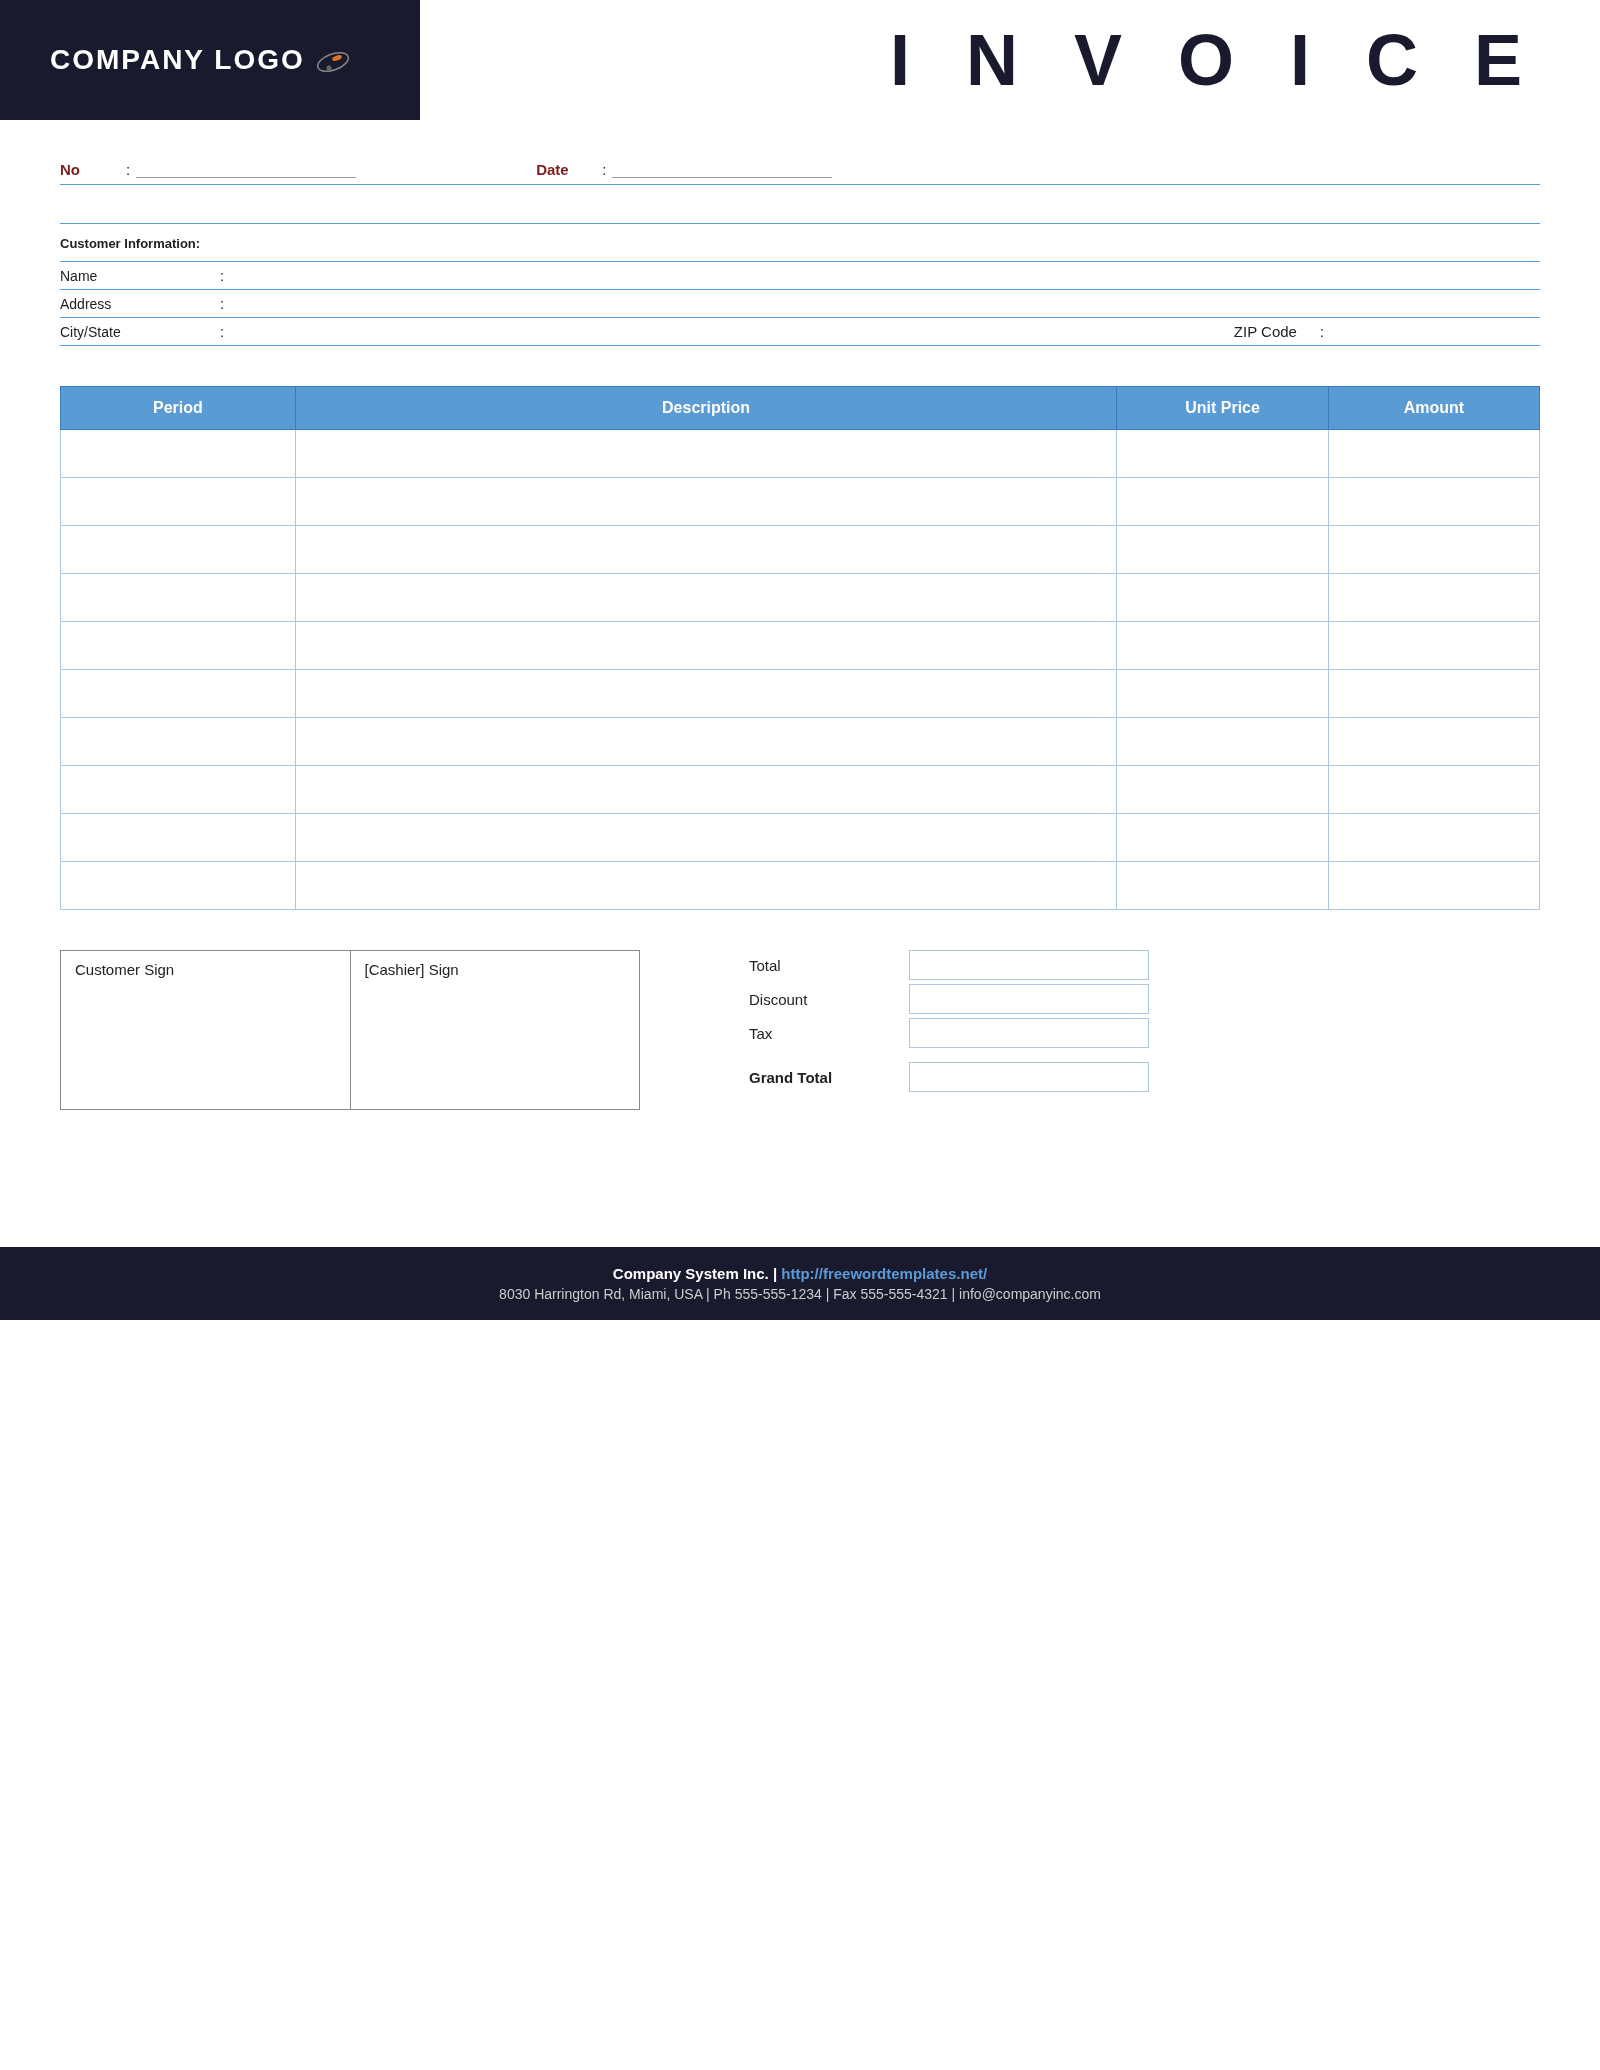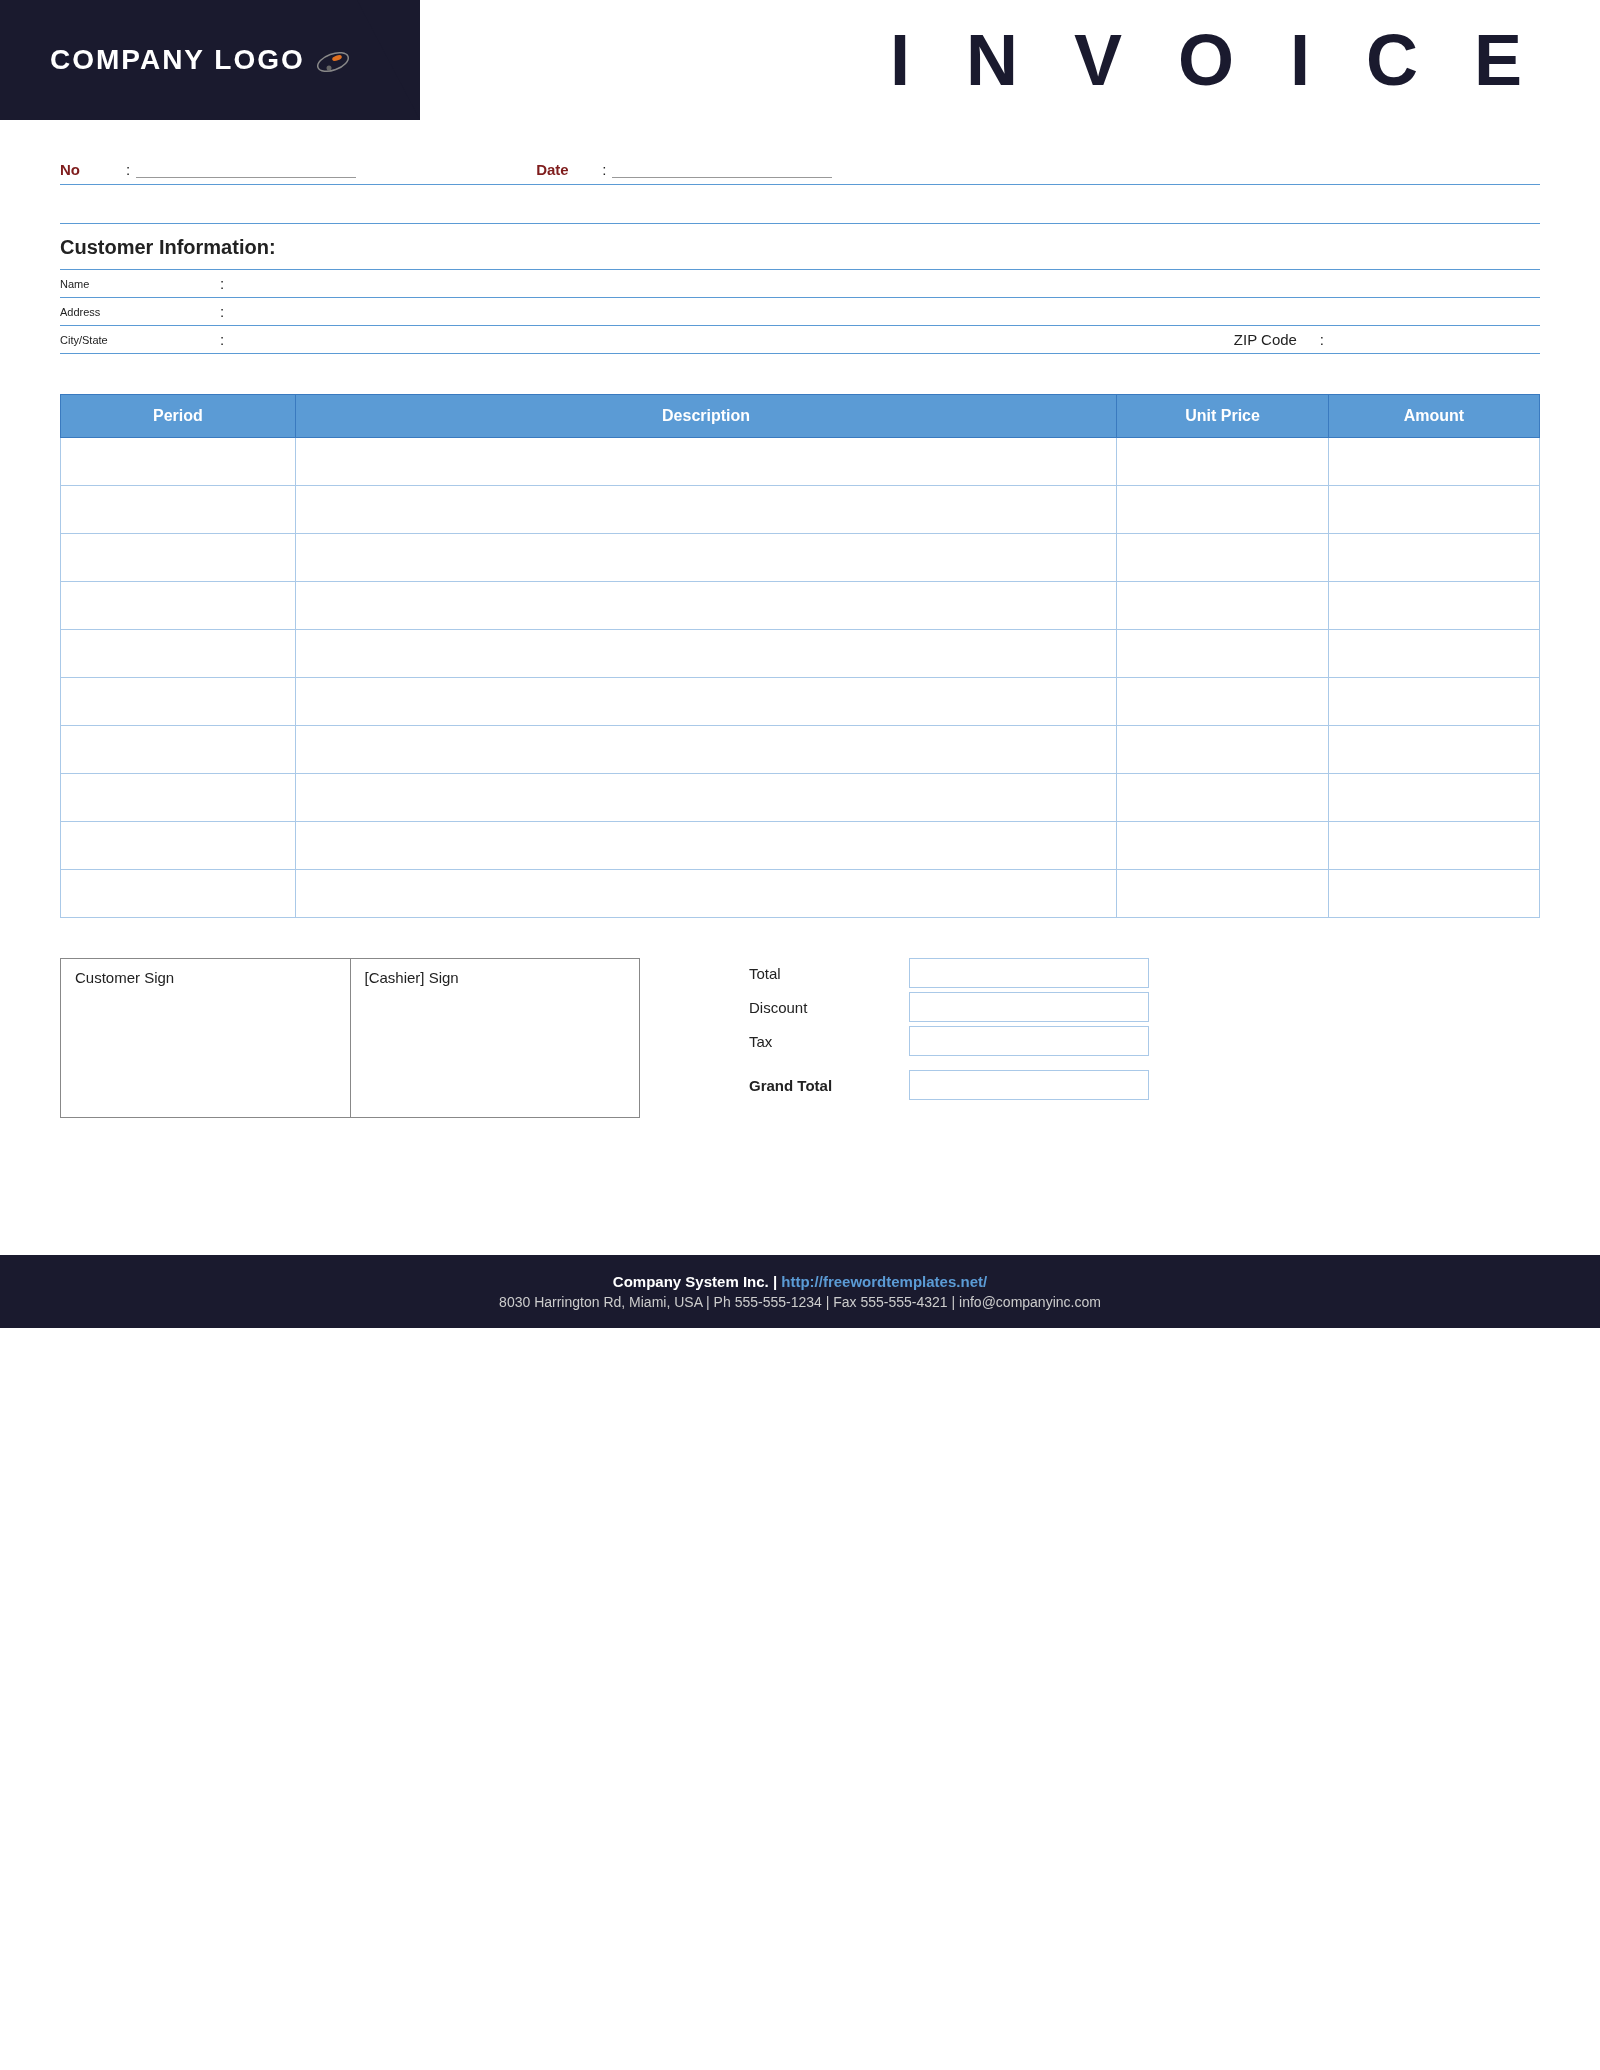--- a/index.html
+++ b/index.html
@@ -108,37 +108,37 @@
     .section-spacer {
       height: 30px;
     }
     .customer-section {
       border-top: 1.5px solid #5b9bd5;
       border-bottom: 1.5px solid #5b9bd5;
       padding: 8px 0 0 0;
       margin-bottom: 40px;
     }
     .customer-title {
-      font-size: 20px;
+      font-size: 13px;
       font-weight: bold;
       margin-bottom: 6px;
       padding: 4px 0 4px 0;
     }
     .customer-row {
       display: flex;
       align-items: center;
       border-top: 1px solid #5b9bd5;
       padding: 5px 0;
     }
     .customer-row:last-child {
       border-bottom: none;
     }
     .customer-label {
       min-width: 160px;
-      font-size: 11px;
+      font-size: 14px;
     }
     .customer-colon {
       margin-right: 10px;
     }
     .customer-line {
       flex: 1;
       border-bottom: none;
     }
     .customer-zip-group {
       display: flex;

